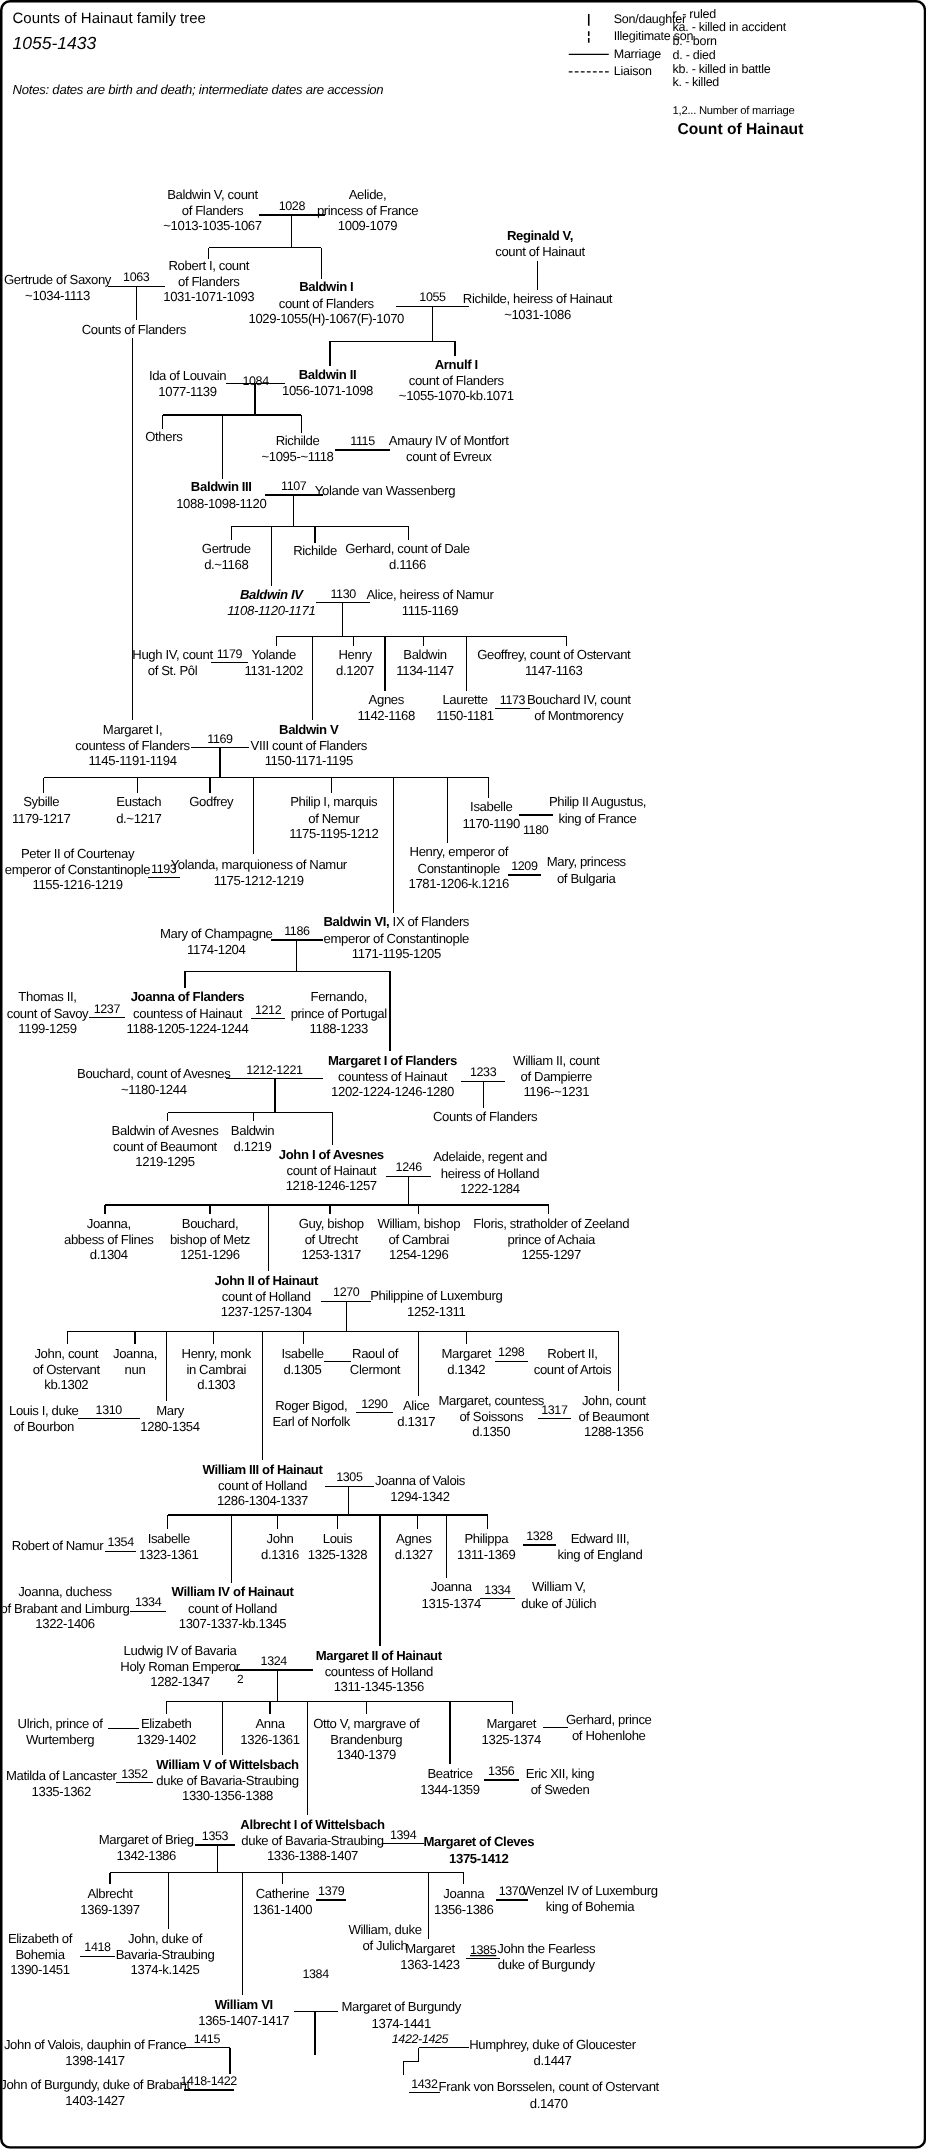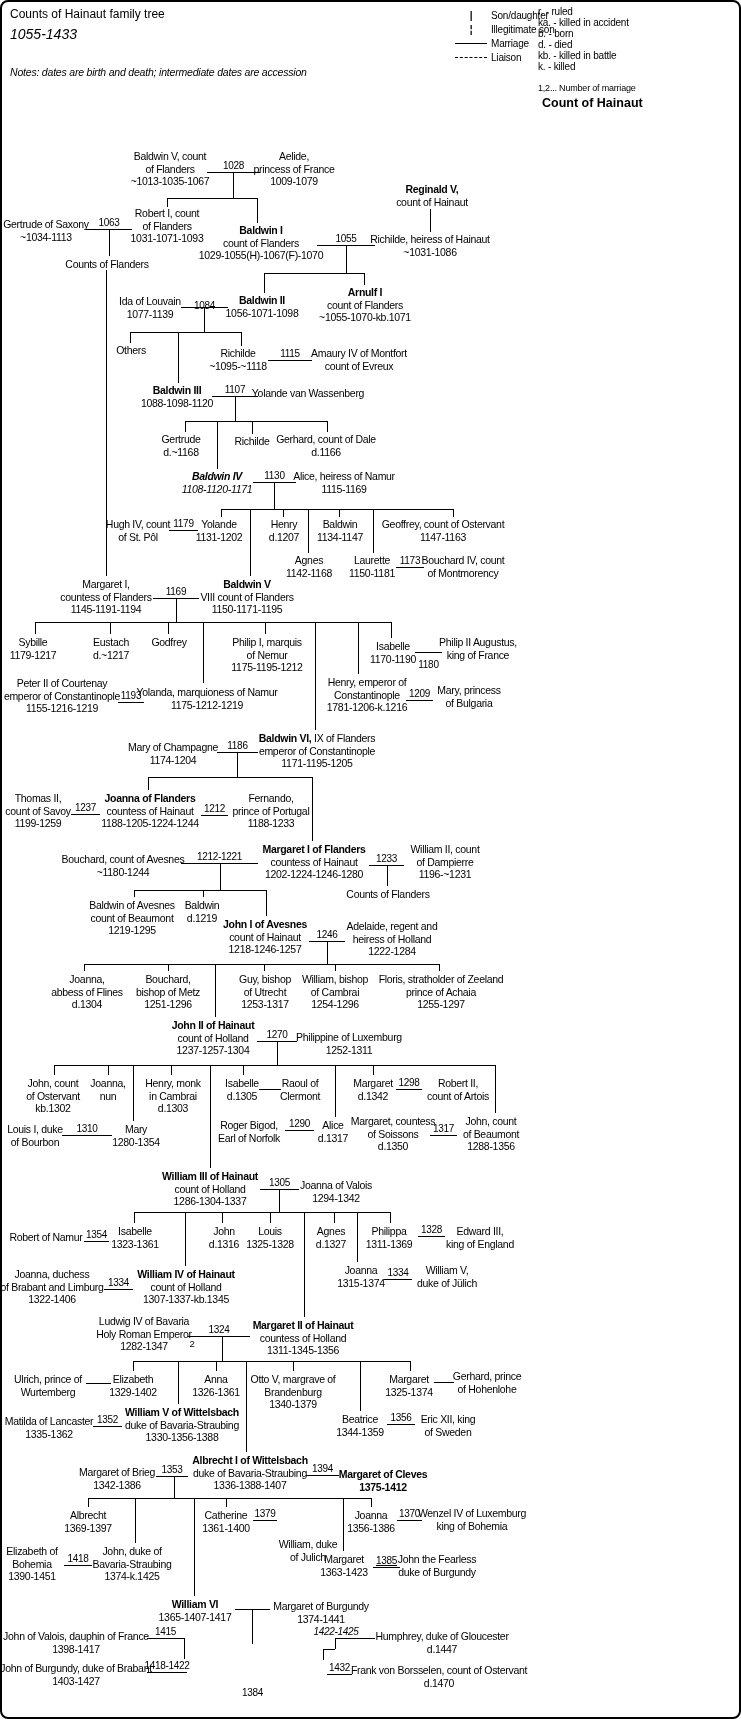--- a/index.html
+++ b/index.html
@@ -748,19 +748,19 @@
       <div class="myear" style="left: 396px; top: 1265px;">1334</div>
       <div class="myear" style="left: 217px; top: 1322px;">1324</div>
       <div class="myear" style="left: 105.5px; top: 1412px;">1352</div>
       <div class="myear" style="left: 399px; top: 1410px;">1356</div>
       <div class="myear" style="left: 170px; top: 1462px;">1353</div>
       <div class="myear" style="left: 320.5px; top: 1461px;">1394</div>
       <div class="myear" style="left: 263px; top: 1506px;">1379</div>
       <div class="myear" style="left: 407.5px; top: 1506px;">1370</div>
       <div class="myear" style="left: 76px; top: 1551px;">1418</div>
       <div class="myear" style="left: 384.5px; top: 1553px; text-decoration: underline;">1385</div>
-      <div class="myear" style="left: 250.5px; top: 1685px; text-align: center;">1384</div>
+      <div class="myear" style="left: 250.5px; top: 1572px; text-align: center;">1384</div>
       <div class="myear" style="left: 163.5px; top: 1624px;">1415</div>
       <div class="myear" style="left: 165px; top: 1658px;">1418-1422</div>
       <div class="myear" style="left: 334px; top: 1624px; font-style: italic;">1422-1425</div>
       <div class="myear" style="left: 337.5px; top: 1660px;">1432</div>
     </div>
 </div>
 
 </body></html>

